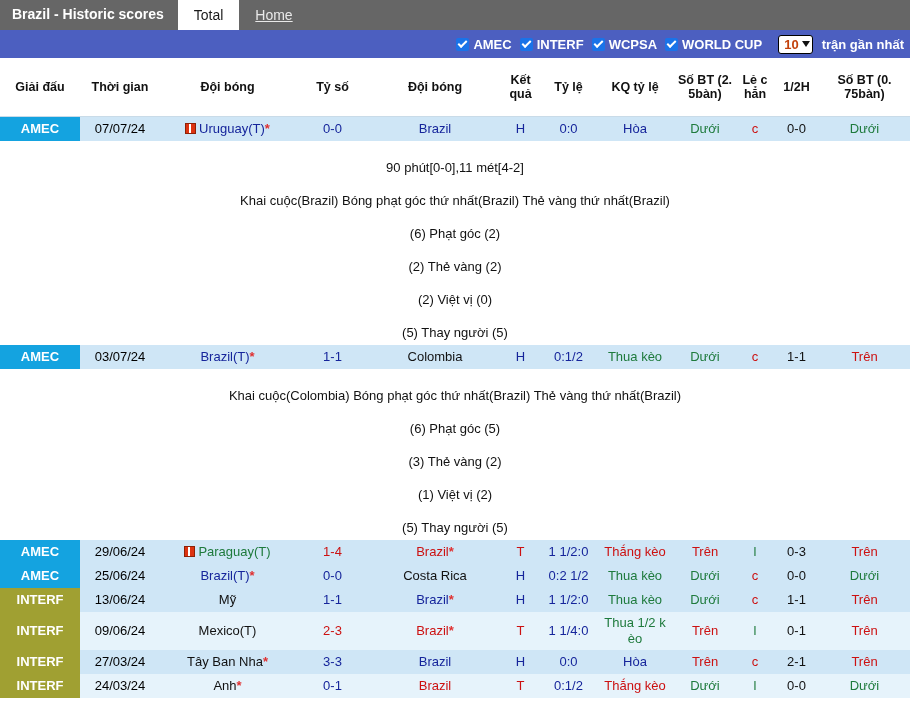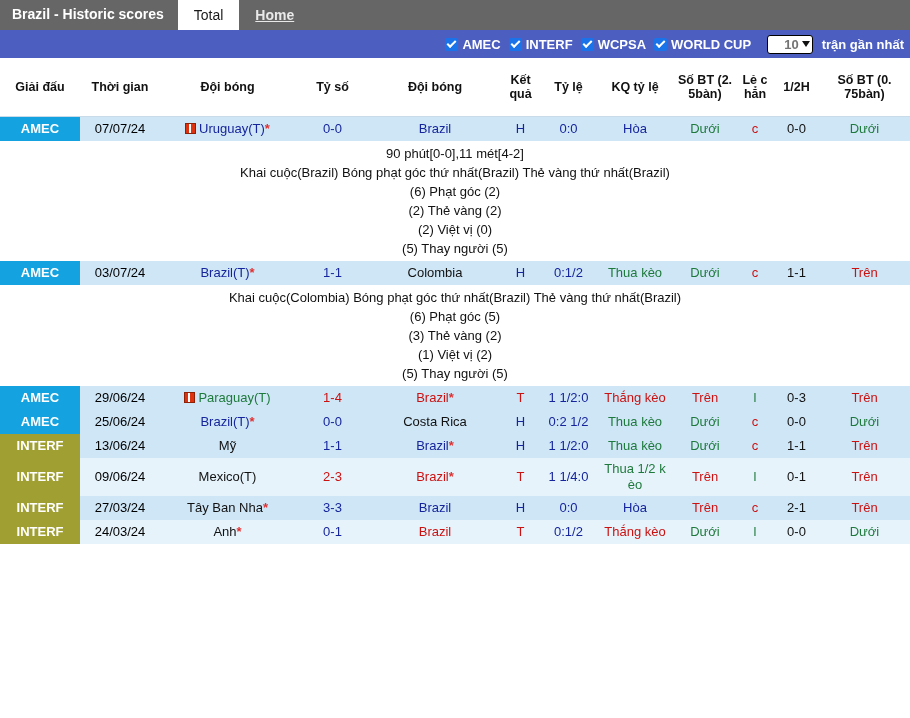--- a/index.html
+++ b/index.html
@@ -35,21 +35,21 @@
     font-weight: normal;
     color: #ffffff;
   }
   .topbar .tab.active {
     background: #ffffff;
     color: #1a1a1a;
   }
   .topbar .tab.link {
     color: #e9e9e9;
     text-decoration: underline;
-    font-weight: bold;
+    font-weight: normal;
   }
   .topbar .spacer { flex: 1; }
   .topbar .note-toggle {
     display: flex;
     align-items: center;
     color: #ffffff;
     font-size: 13px;
     font-weight: bold;
     padding-right: 8px;
     gap: 3px;
@@ -88,26 +88,26 @@
     padding-right: 6px;
   }
   .filterbar .fitem {
     display: flex;
     align-items: center;
     gap: 4px;
     margin-right: 3px;
   }
   .selbox {
     background: #ffffff;
-    color: #737373;
+    color: #c2410c;
     border: 1px solid #000000;
     border-radius: 3px;
     font-size: 13px;
     font-family: "Liberation Sans", sans-serif;
-    padding: 0 2px 0 16px;
+    padding: 0 2px 0 5px;
     height: 19px;
     display: inline-flex;
     align-items: center;
     gap: 3px;
     margin: 0 4px 0 8px;
   }
   .selbox .caret {
     width: 0; height: 0;
     border-left: 4px solid transparent;
     border-right: 4px solid transparent;
@@ -180,20 +180,21 @@
   .detail-cell {
     background: #ffffff;
     padding: 2px 0 4px 0;
     text-align: center;
   }
   .detail-cell .d-line {
     font-size: 13px;
     color: #111111;
     line-height: 19px;
     white-space: nowrap;
+    margin-top: 14px;
   }
 </style>
 </head>
 <body>
 
 <div class="topbar">
   <div class="title">Brazil - Historic scores</div>
   <div class="tab active">
     <span>Total</span>
   </div>

